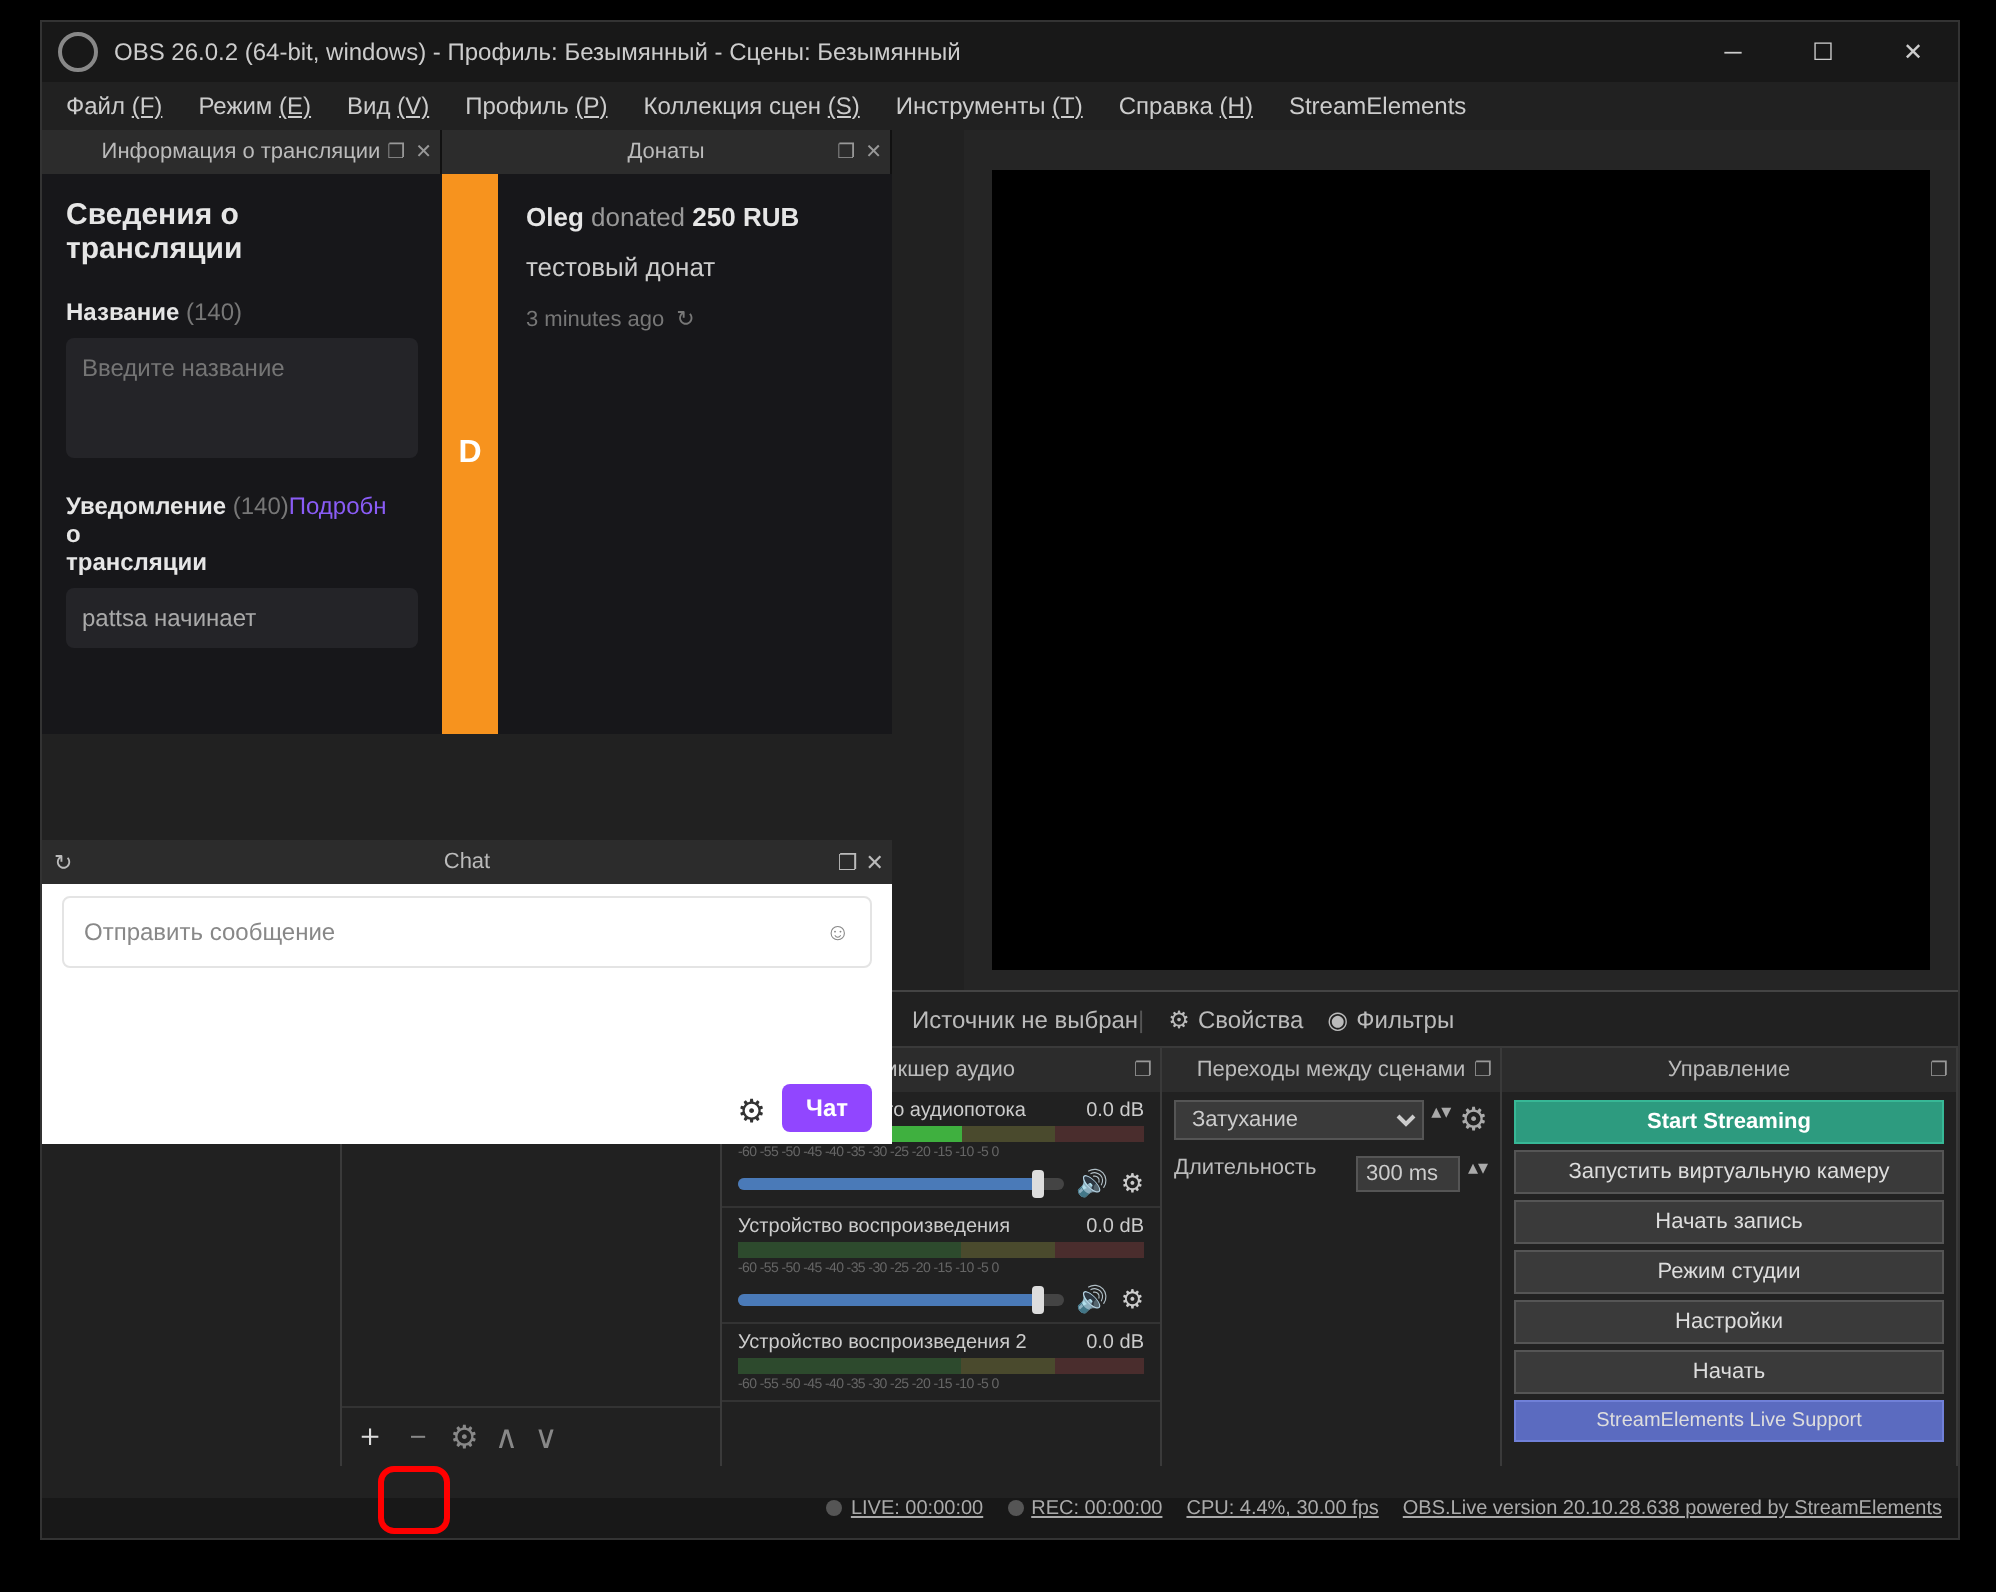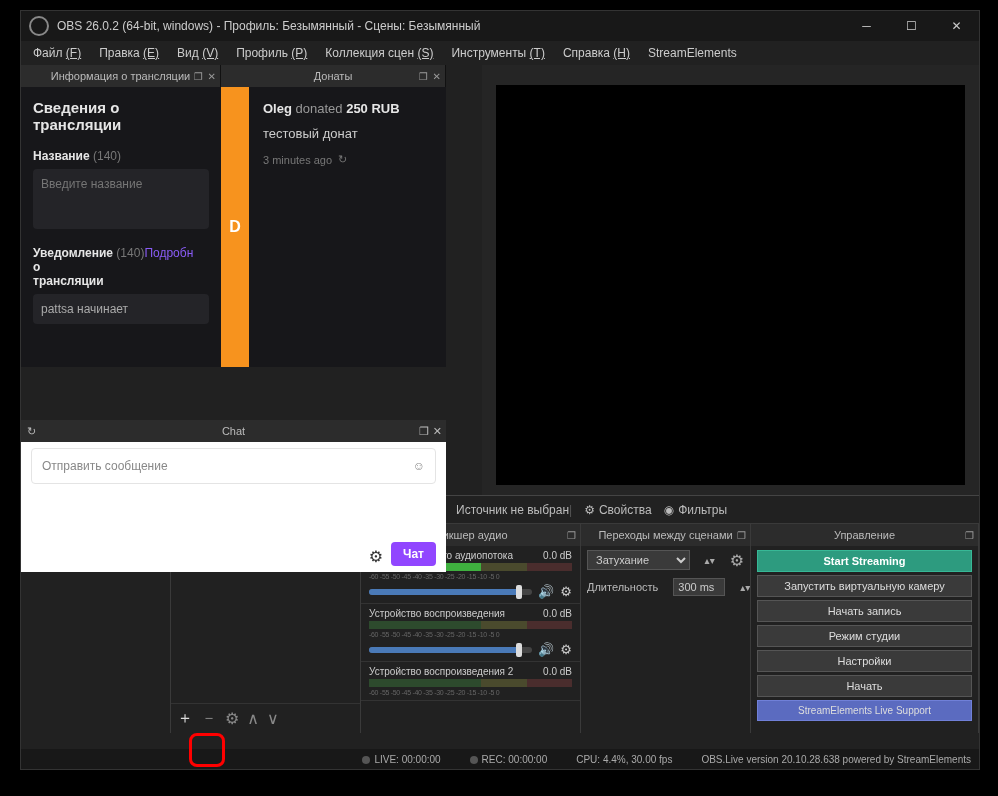--- a/index.html
+++ b/index.html
@@ -71,51 +71,51 @@
 .mixer .track-head { display: flex; justify-content: space-between; color: #ccc; font-size: 10px; }
 .mixer .meter { height: 8px; background: linear-gradient(90deg, #2d4a2d 0%, #2d4a2d 55%, #4a4a2d 55%, #4a4a2d 78%, #4a2d2d 78%, #4a2d2d 100%); margin: 2px 0; position: relative; }
 .mixer .meter.active::after { content: ''; position: absolute; left: 0; top: 0; bottom: 0; width: 55%; background: linear-gradient(90deg, #3fb03f 0%, #3fb03f 100%); }
 .mixer .scale { font-size: 7px; color: #666; letter-spacing: -0.3px; }
 .mixer .slider-row { display: flex; align-items: center; gap: 6px; margin-top: 4px; }
 .mixer .slider { flex: 1; height: 6px; background: #444; border-radius: 3px; position: relative; }
 .mixer .slider .fill { position: absolute; left: 0; top: 0; bottom: 0; width: 92%; background: #4a7ab8; border-radius: 3px; }
 .mixer .slider .thumb { position: absolute; right: 6%; top: -4px; width: 6px; height: 14px; background: #ddd; border-radius: 2px; }
 .mixer .sicon { color: #ccc; font-size: 13px; cursor: pointer; }
 .transitions { width: 170px; }
-.transitions .trow { display: flex; align-items: center; padding: 4px 6px; gap: 15px; }
+.transitions .trow { display: flex; align-items: flex-start; padding: 4px 6px; gap: 4px; }
 .transitions select, .transitions input { background: #3a3a3a; border: 1px solid #555; color: #ccc; font-size: 11px; padding: 2px 4px; }
 .transitions select { flex: 1; }
 .transitions input { width: 52px; }
 .transitions .lbl { color: #bbb; font-size: 11px; flex: 1; }
 .controls { flex: 1; }
 .controls .panel-body { padding: 4px 6px; display: flex; flex-direction: column; gap: 3px; }
 .cbtn { background: #3a3a3a; border: 1px solid #555; color: #ddd; font-size: 11px; padding: 4px 0; text-align: center; cursor: pointer; }
 .cbtn.primary { background: #2d9b7f; border-color: #37b896; font-weight: 600; color: #fff; }
 .cbtn.se { background: #5b6bc0; border-color: #7080d8; font-size: 10px; }
-.statusbar { height: 20px; background: #181818; display: flex; align-items: center; color: #aaa; font-size: 10px; padding: 0 8px; gap: 29px; }
+.statusbar { height: 20px; background: #181818; display: flex; color: #aaa; font-size: 10px; padding: 0 8px; gap: 12px; text-decoration: underline; }
 .statusbar .sfill { flex: 1; }
 .statusbar .dot { width: 8px; height: 8px; border-radius: 50%; display: inline-block; margin-right: 4px; vertical-align: middle; }
 .statusbar .dot.g { background: #555; }
 .statusbar .dot.r { background: #555; }
 </style>
 </head>
 <body>
 
 <div class="window">
   <div class="titlebar">
     <div class="logo"></div>
     <div class="title">OBS 26.0.2 (64-bit, windows) - Профиль: Безымянный - Сцены: Безымянный</div>
     <div class="winbtn">─</div>
     <div class="winbtn">☐</div>
     <div class="winbtn">✕</div>
   </div>
 
   <div class="menubar">
     <div class="mitem"><span>Файл</span> <span class="hk">(F)</span></div>
-    <div class="mitem"><span>Правка</span> <span class="hk">(E)</span></div>
+    <div class="mitem"><span>Режим</span> <span class="hk">(E)</span></div>
     <div class="mitem"><span>Вид</span> <span class="hk">(V)</span></div>
     <div class="mitem"><span>Профиль</span> <span class="hk">(P)</span></div>
     <div class="mitem"><span>Коллекция сцен</span> <span class="hk">(S)</span></div>
     <div class="mitem"><span>Инструменты</span> <span class="hk">(T)</span></div>
     <div class="mitem"><span>Справка</span> <span class="hk">(H)</span></div>
     <div class="mitem">StreamElements</div>
   </div>
 
   <div class="content">
     <div class="top-area">

